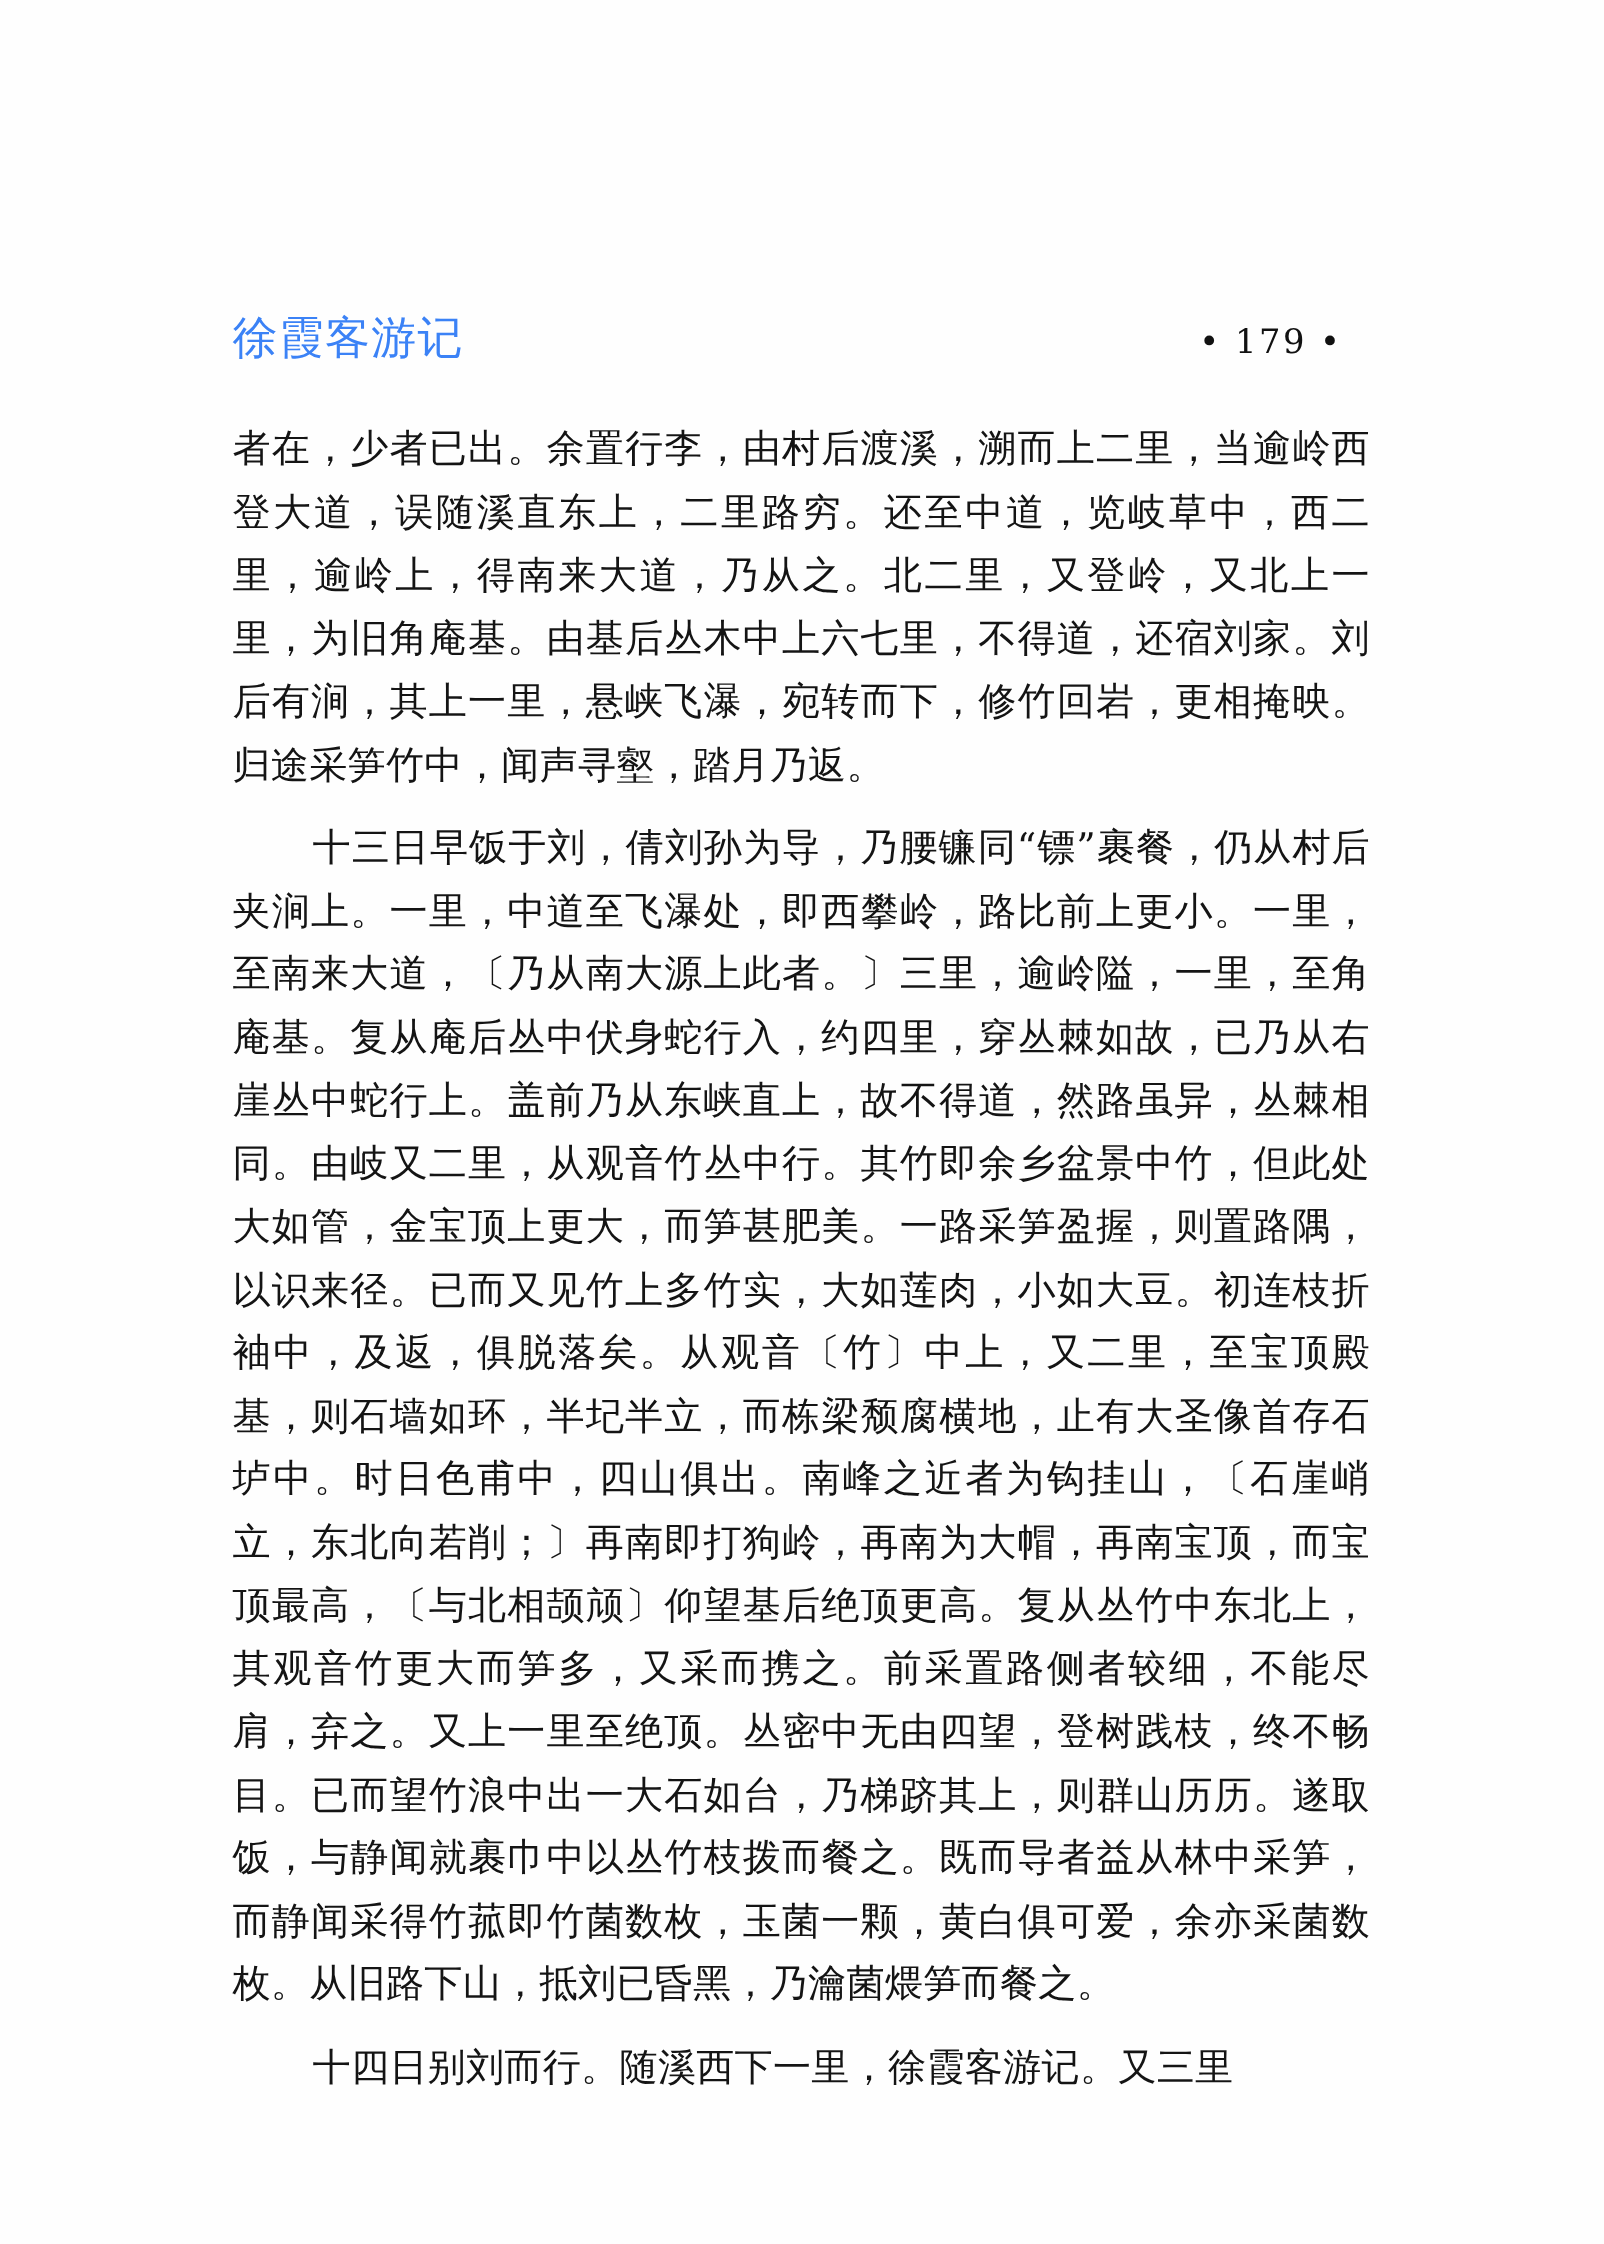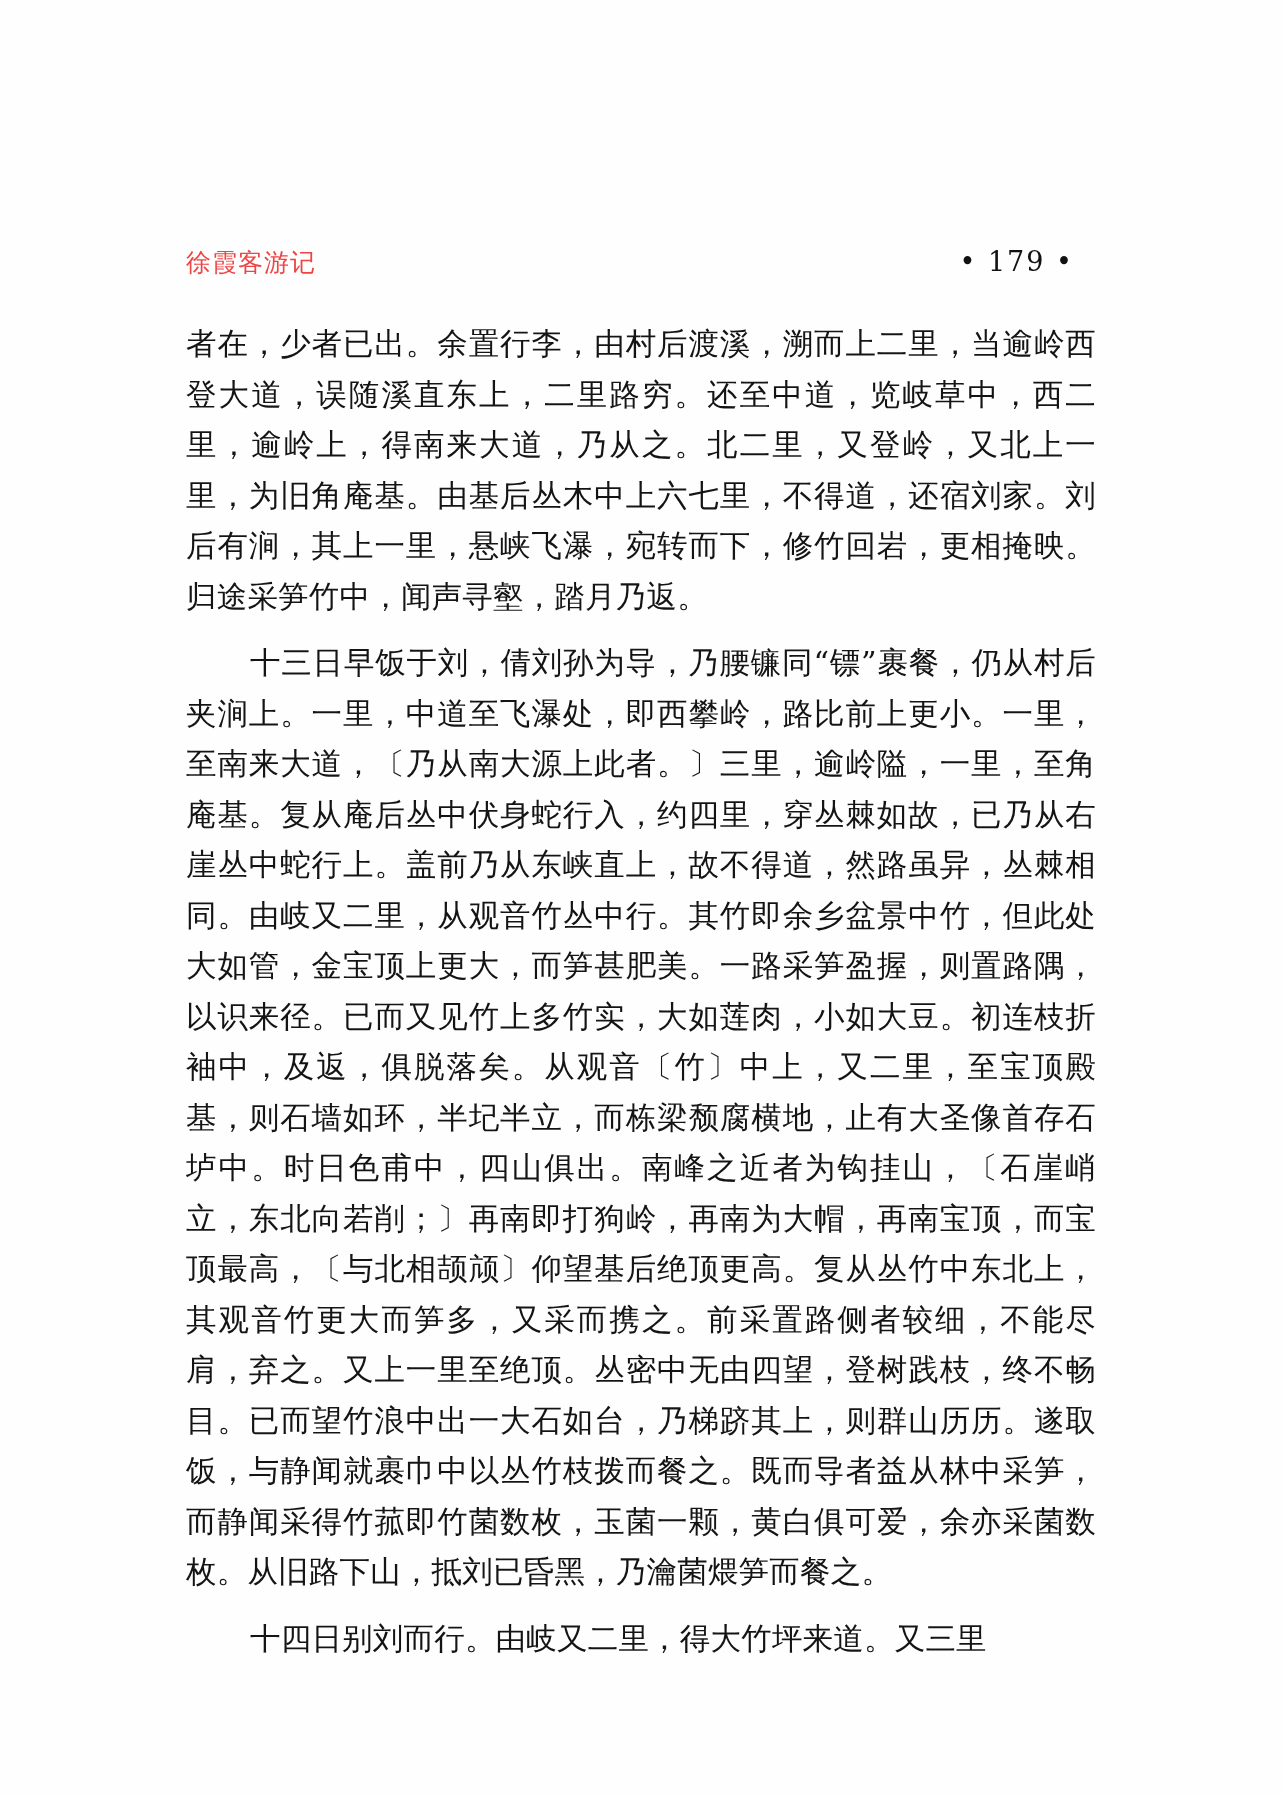--- a/index.html
+++ b/index.html
@@ -29,23 +29,23 @@
     width: 910px;
   }
   .header {
     display: flex;
     align-items: baseline;
     justify-content: space-between;
     width: 100%;
     margin-bottom: 40px;
   }
   .running-title {
-    font-size: 25px;
+    font-size: 36px;
     letter-spacing: 1px;
-    color: #ef4444;
+    color: #3b82f6;
     font-family: "DejaVu Serif", "Liberation Serif", serif;
   }
   .folio {
     font-size: 27px;
     letter-spacing: 2px;
     color: #111;
     font-family: "DejaVu Serif", "Liberation Serif", serif;
     padding-right: 22px;
   }
   .body-text {
@@ -74,17 +74,17 @@
   <div class="content">
 
     <div class="header">
       <div class="running-title">徐霞客游记</div>
       <div class="folio">• 179 •</div>
     </div>
 
     <div class="body-text">
       <p class="para">者在，少者已出。余置行李，由村后渡溪，溯而上二里，当逾岭西登大道，误随溪直东上，二里路穷。还至中道，览岐草中，西二里，逾岭上，得南来大道，乃从之。北二里，又登岭，又北上一里，为旧角庵基。由基后丛木中上六七里，不得道，还宿刘家。刘后有涧，其上一里，悬峡飞瀑，宛转而下，修竹回岩，更相掩映。归途采笋竹中，闻声寻壑，踏月乃返。</p>
       <p class="para indent">十三日早饭于刘，倩刘孙为导，乃腰镰同“镖”裹餐，仍从村后夹涧上。一里，中道至飞瀑处，即西攀岭，路比前上更小。一里，至南来大道，〔乃从南大源上此者。〕三里，逾岭隘，一里，至角庵基。复从庵后丛中伏身蛇行入，约四里，穿丛棘如故，已乃从右崖丛中蛇行上。盖前乃从东峡直上，故不得道，然路虽异，丛棘相同。由岐又二里，从观音竹丛中行。其竹即余乡盆景中竹，但此处大如管，金宝顶上更大，而笋甚肥美。一路采笋盈握，则置路隅，以识来径。已而又见竹上多竹实，大如莲肉，小如大豆。初连枝折袖中，及返，俱脱落矣。从观音〔竹〕中上，又二里，至宝顶殿基，则石墙如环，半圮半立，而栋梁颓腐横地，止有大圣像首存石垆中。时日色甫中，四山俱出。南峰之近者为钩挂山，〔石崖峭立，东北向若削；〕再南即打狗岭，再南为大帽，再南宝顶，而宝顶最高，〔与北相颉颃〕仰望基后绝顶更高。复从丛竹中东北上，其观音竹更大而笋多，又采而携之。前采置路侧者较细，不能尽肩，弃之。又上一里至绝顶。丛密中无由四望，登树践枝，终不畅目。已而望竹浪中出一大石如台，乃梯跻其上，则群山历历。遂取饭，与静闻就裹巾中以丛竹枝拨而餐之。既而导者益从林中采笋，而静闻采得竹菰即竹菌数枚，玉菌一颗，黄白俱可爱，余亦采菌数枚。从旧路下山，抵刘已昏黑，乃瀹菌煨笋而餐之。</p>
-      <p class="para indent">十四日别刘而行。由岐又二里，得大竹坪来道。又三里</p>
+      <p class="para indent">十四日别刘而行。随溪西下一里，徐霞客游记。又三里</p>
     </div>
 
   </div>
 </div>
 
 </body></html>

